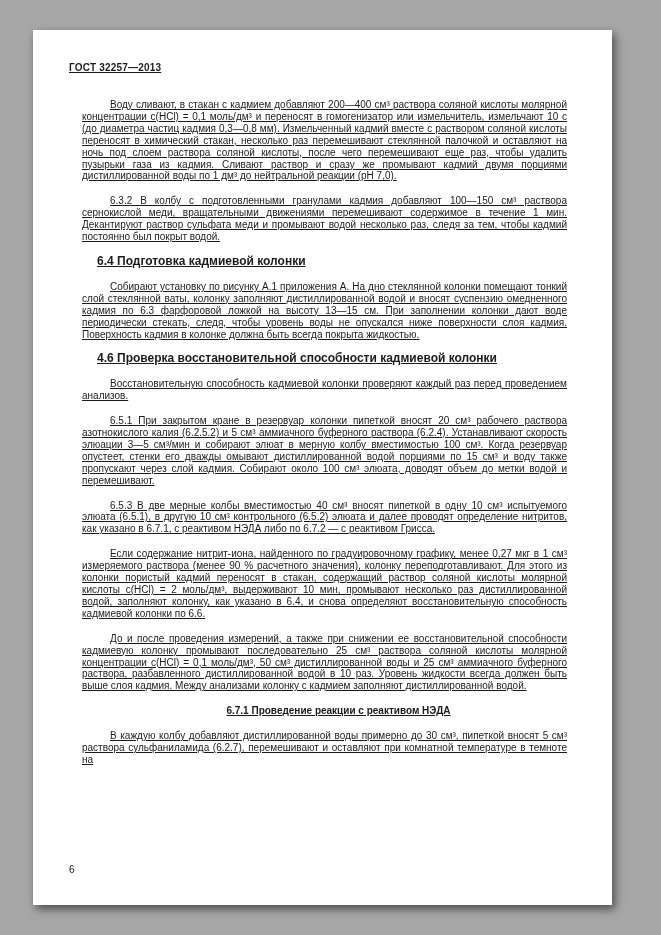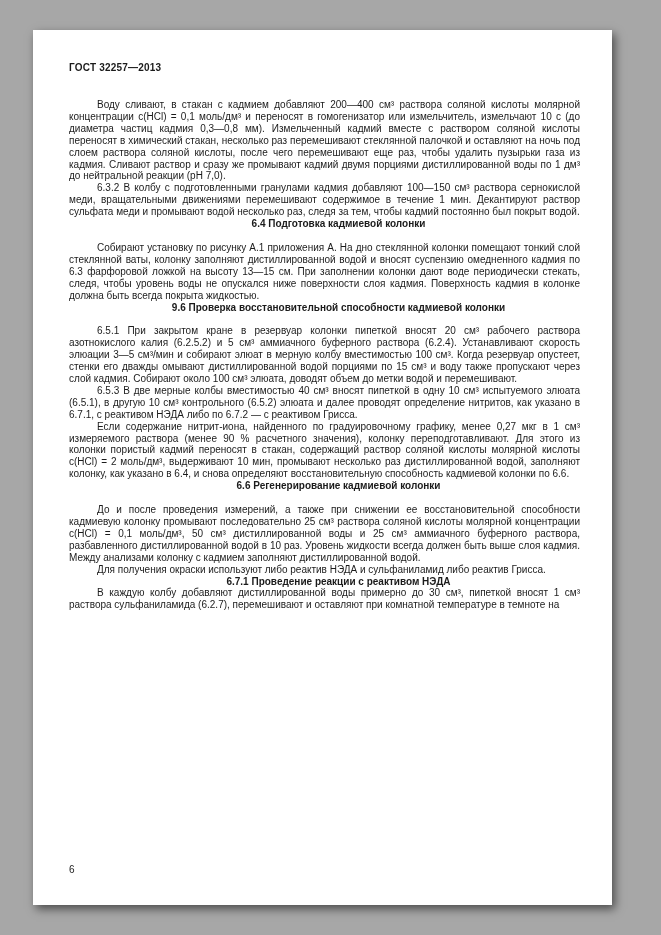--- a/index.html
+++ b/index.html
@@ -20,43 +20,44 @@
     position: absolute;
     left: 33px;
     top: 30px;
     width: 579px;
     height: 875px;
     background: #ffffff;
     box-shadow: 3px 4px 9px rgba(0,0,0,0.55);
     box-sizing: border-box;
     padding: 32px 32px 12px 36px;
     color: #1b1b1b;
+    text-decoration: underline;
   }
   .doc-header {
     font-size: 10px;
     font-weight: bold;
     margin: 0 0 26px 0;
     letter-spacing: 0.2px;
   }
   .doc-body {
     font-size: 10px;
     line-height: 11.9px;
     text-align: justify;
   }
   .doc-body p {
-    margin: 0;
+    margin: 13px;
     text-indent: 28px;
   }
   .doc-body .heading {
     font-weight: bold;
-    font-size: 10px;
+    font-size: 12px;
     line-height: 11.9px;
     margin: 0 0 12px 0;
     text-indent: 28px;
-    text-align: center;
+    text-align: left;
   }
   .doc-body .subheading {
     font-weight: bold;
     font-size: 10px;
     line-height: 11.9px;
     margin: 0;
     text-indent: 28px;
     text-align: center;
   }
   .page-number {
@@ -72,27 +73,26 @@
 <div class="viewport">
   <div class="page">
 
     <div class="doc-header">ГОСТ 32257—2013</div>
 
     <div class="doc-body">
       <p>Воду сливают, в стакан с кадмием добавляют 200—400 см³ раствора соляной кислоты молярной концентрации с(HCl) = 0,1 моль/дм³ и переносят в гомогенизатор или измельчитель, измельчают 10 с (до диаметра частиц кадмия 0,3—0,8 мм). Измельченный кадмий вместе с раствором соляной кислоты переносят в химический стакан, несколько раз перемешивают стеклянной палочкой и оставляют на ночь под слоем раствора соляной кислоты, после чего перемешивают еще раз, чтобы удалить пузырьки газа из кадмия. Сливают раствор и сразу же промывают кадмий двумя порциями дистиллированной воды по 1 дм³ до нейтральной реакции (рН 7,0).</p>
       <p>6.3.2 В колбу с подготовленными гранулами кадмия добавляют 100—150 см³ раствора сернокислой меди, вращательными движениями перемешивают содержимое в течение 1 мин. Декантируют раствор сульфата меди и промывают водой несколько раз, следя за тем, чтобы кадмий постоянно был покрыт водой.</p>
       <h3 class="heading">6.4 Подготовка кадмиевой колонки</h3>
       <p>Собирают установку по рисунку А.1 приложения А. На дно стеклянной колонки помещают тонкий слой стеклянной ваты, колонку заполняют дистиллированной водой и вносят суспензию омедненного кадмия по 6.3 фарфоровой ложкой на высоту 13—15 см. При заполнении колонки дают воде периодически стекать, следя, чтобы уровень воды не опускался ниже поверхности слоя кадмия. Поверхность кадмия в колонке должна быть всегда покрыта жидкостью.</p>
-      <h3 class="heading">9.6 Проверка восстановительной способности кадмиевой колонки</h3>
+      <h3 class="heading">4.6 Проверка восстановительной способности кадмиевой колонки</h3>
+      <p>Восстановительную способность кадмиевой колонки проверяют каждый раз перед проведением анализов.</p>
       <p>6.5.1 При закрытом кране в резервуар колонки пипеткой вносят 20 см³ рабочего раствора азотнокислого калия (6.2.5.2) и 5 см³ аммиачного буферного раствора (6.2.4). Устанавливают скорость элюации 3—5 см³/мин и собирают элюат в мерную колбу вместимостью 100 см³. Когда резервуар опустеет, стенки его дважды омывают дистиллированной водой порциями по 15 см³ и воду также пропускают через слой кадмия. Собирают около 100 см³ элюата, доводят объем до метки водой и перемешивают.</p>
       <p>6.5.3 В две мерные колбы вместимостью 40 см³ вносят пипеткой в одну 10 см³ испытуемого элюата (6.5.1), в другую 10 см³ контрольного (6.5.2) элюата и далее проводят определение нитритов, как указано в 6.7.1, с реактивом НЭДА либо по 6.7.2 — с реактивом Грисса.</p>
       <p>Если содержание нитрит-иона, найденного по градуировочному графику, менее 0,27 мкг в 1 см³ измеряемого раствора (менее 90 % расчетного значения), колонку переподготавливают. Для этого из колонки пористый кадмий переносят в стакан, содержащий раствор соляной кислоты молярной кислоты с(HCl) = 2 моль/дм³, выдерживают 10 мин, промывают несколько раз дистиллированной водой, заполняют колонку, как указано в 6.4, и снова определяют восстановительную способность кадмиевой колонки по 6.6.</p>
-      <h3 class="heading">6.6 Регенерирование кадмиевой колонки</h3>
       <p>До и после проведения измерений, а также при снижении ее восстановительной способности кадмиевую колонку промывают последовательно 25 см³ раствора соляной кислоты молярной концентрации с(HCl) = 0,1 моль/дм³, 50 см³ дистиллированной воды и 25 см³ аммиачного буферного раствора, разбавленного дистиллированной водой в 10 раз. Уровень жидкости всегда должен быть выше слоя кадмия. Между анализами колонку с кадмием заполняют дистиллированной водой.</p>
-      <p>Для получения окраски используют либо реактив НЭДА и сульфаниламид либо реактив Грисса.</p>
       <h4 class="subheading">6.7.1 Проведение реакции с реактивом НЭДА</h4>
-      <p>В каждую колбу добавляют дистиллированной воды примерно до 30 см³, пипеткой вносят 1 см³ раствора сульфаниламида (6.2.7), перемешивают и оставляют при комнатной температуре в темноте на</p>
+      <p>В каждую колбу добавляют дистиллированной воды примерно до 30 см³, пипеткой вносят 5 см³ раствора сульфаниламида (6.2.7), перемешивают и оставляют при комнатной температуре в темноте на</p>
     </div>
 
     <div class="page-number">6</div>
 
   </div>
 </div>
 
 </body></html>

